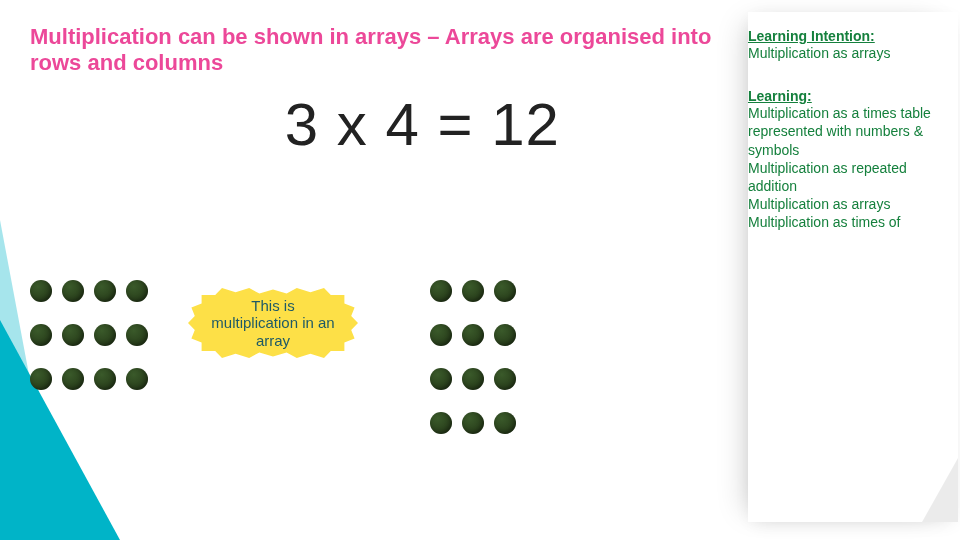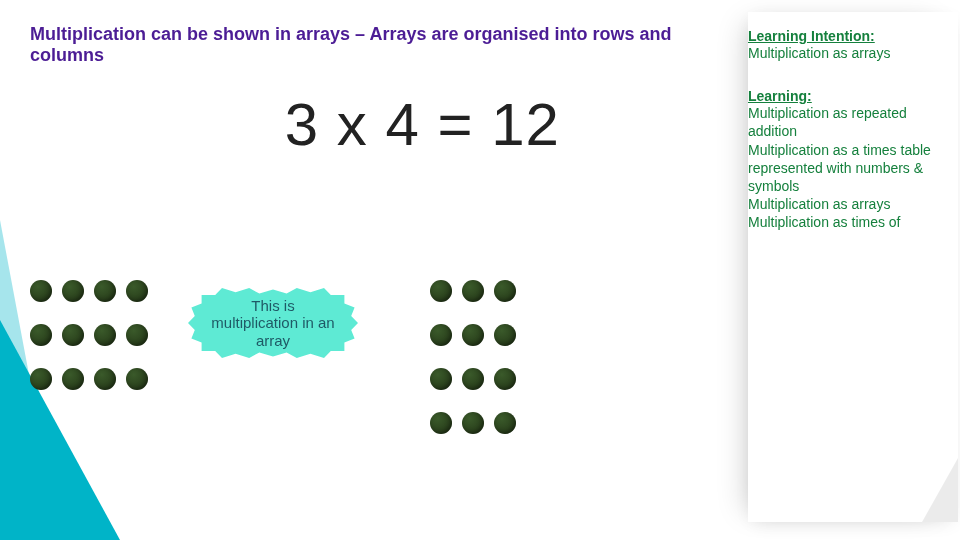--- a/index.html
+++ b/index.html
@@ -10,42 +10,42 @@
     border-left: 120px solid #00b4c8;
     border-top: 220px solid transparent;
   }
   .corner-tri2 {
     position: absolute; left: 0; bottom: 0; width: 0; height: 0;
     border-left: 60px solid rgba(0,180,200,0.35);
     border-top: 320px solid transparent;
   }
   .header-text {
     position: absolute; left: 30px; top: 24px; right: 240px;
-    font-weight: bold; font-size: 18px; color: #4c1d95;
+    font-weight: bold; font-size: 22px; color: #ec4899;
   }
   .equation {
     position: absolute; left: 160px; top: 90px; width: 400px; text-align: right;
     font-size: 60px; color: #222; letter-spacing: 1px;
   }
   .array {
     position: absolute; display: flex; flex-direction: column; gap: 22px;
   }
   .array-row { display: flex; gap: 10px; }
   .dot {
     width: 22px; height: 22px; border-radius: 50%;
     background: radial-gradient(circle at 35% 30%, #3a5a2a 0%, #2b421d 60%, #1a2a11 100%);
     box-shadow: inset -2px -2px 4px rgba(0,0,0,0.3);
   }
   .array-left { left: 30px; top: 280px; }
   .array-right { left: 430px; top: 280px; }
   .callout {
     position: absolute; left: 188px; top: 288px; width: 170px; height: 70px;
     display: flex; align-items: center; justify-content: center;
     text-align: center; font-size: 15px; color: #1f5a66; font-weight: 500;
-    background: #5eead4;
+    background: #fde047;
     
     clip-path: polygon(
       0% 50%, 4% 40%, 2% 28%, 8% 22%, 8% 10%, 16% 10%, 20% 0%, 28% 6%,
       36% 0%, 42% 8%, 50% 2%, 58% 8%, 64% 0%, 72% 6%, 80% 0%, 84% 10%,
       92% 10%, 92% 22%, 98% 28%, 96% 40%, 100% 50%, 96% 60%, 98% 72%,
       92% 78%, 92% 90%, 84% 90%, 80% 100%, 72% 94%, 64% 100%, 58% 92%,
       50% 98%, 42% 92%, 36% 100%, 28% 94%, 20% 100%, 16% 90%, 8% 90%,
       8% 78%, 2% 72%, 4% 60%
     );
   }
@@ -122,19 +122,19 @@
 
   <div class="callout">
     <div class="callout-inner">This is multiplication in an array</div>
   </div>
 
   <div class="sidebar">
     <div class="sec-title">Learning Intention:</div>
     <div class="item">Multiplication as arrays</div>
     <div class="spacer"></div>
     <div class="sec-title">Learning:</div>
+    <div class="item">Multiplication as a times table represented with numbers &amp; symbols</div>
     <div class="item">Multiplication as repeated addition</div>
-    <div class="item">Multiplication as a times table represented with numbers &amp; symbols</div>
     <div class="item">Multiplication as arrays</div>
     <div class="item">Multiplication as times of</div>
     <div class="corner-shadow"></div>
   </div>
 </div>
 
 </body></html>

